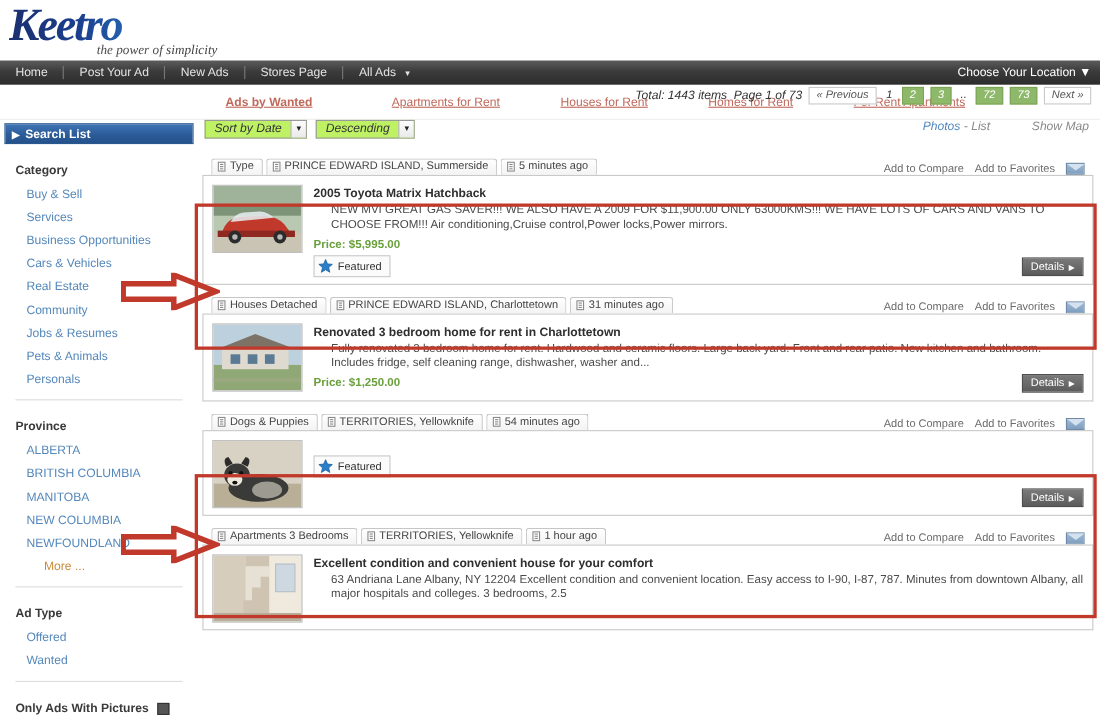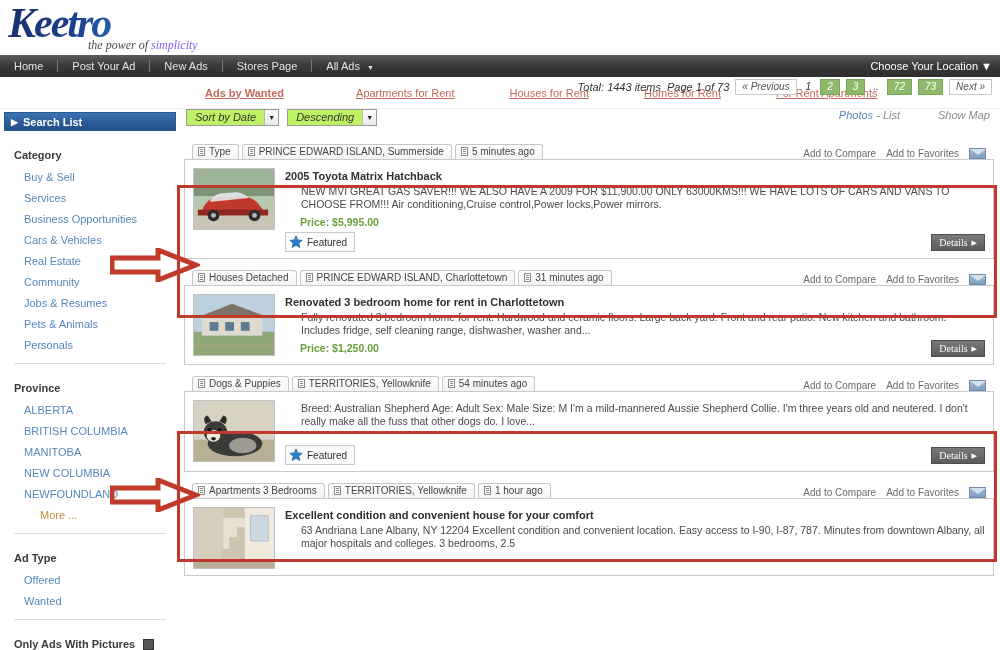--- a/index.html
+++ b/index.html
@@ -24,21 +24,21 @@
     -webkit-background-clip:text; background-clip:text;
     color:transparent;
     filter:blur(0.3px);
   }
   .logo-tag {
     position:absolute; left:80px; top:36px;
     font-family:"Liberation Serif", serif;
     font-style:italic; font-size:12px; color:#4a4a4a;
     white-space:nowrap;
   }
-  .logo-tag .hl { color:#8b5cf6; }
+  .logo-tag .hl { color:#404040; }
 
   
   #navbar {
     height:22px; background:linear-gradient(180deg,#5c5c5c 0%,#3b3b3b 45%,#2c2c2c 100%);
     display:flex; align-items:center; color:#e9e9e9; position:relative;
   }
   .nav-item { padding:0 14px; font-size:11px; color:#e4e4e4; cursor:pointer; white-space:nowrap; }
   .nav-sep { width:1px; height:12px; background:#787878; }
   #nav-location { position:absolute; right:8px; font-size:11px; color:#ffffff; font-weight:normal; cursor:pointer; }
 
@@ -161,32 +161,32 @@
   .thumb {
     width:82px; height:62px; flex:0 0 82px;
     border:1px solid #c0c0c0; background:#e8e8e8; overflow:hidden; position:relative;
   }
   .thumb svg { display:block; width:100%; height:100%; }
   .info { flex:1; min-width:0; padding-top:2px; }
   .ltitle {
     font-size:11px; font-weight:bold; color:#2f2f2f; margin:0 0 3px 0; cursor:pointer;
   }
   .ldesc { font-size:10.5px; color:#4a4a4a; line-height:13px; margin:0 0 5px 16px; }
-  .lprice { font-size:10.5px; color:#6aa03c; font-weight:bold; margin:3px 0 4px 15px; }
+  .lprice { font-size:10.5px; color:#6aa03c; font-weight:bold; margin:3px 0 4px 0; }
   .featured {
     display:inline-flex; align-items:center; gap:4px;
     border:1px solid #c9c9c9; background:#fbfbfb;
     padding:2px 7px 2px 3px; font-size:10px; color:#333;
   }
   .star { width:14px; height:14px; display:inline-block; }
   .details {
     position:absolute; right:8px; bottom:7px;
     background:linear-gradient(180deg,#7a7a7a,#5b5b5b);
     color:#fff; font-size:10px; padding:2px 7px; border:1px solid #4e4e4e;
-    display:inline-flex; align-items:center; gap:4px; cursor:pointer;font-family:Liberation Serif, serif;
+    display:inline-flex; align-items:center; gap:4px; cursor:pointer;
   }
 
   
   .hl-box { position:absolute; border:3px solid #c0392b; pointer-events:none; }
   .ann-arrow { position:absolute; pointer-events:none; }
 </style>
 </head>
 <body>
 
 <div id="header">
@@ -426,21 +426,20 @@
             <ellipse cx="20" cy="36" rx="7" ry="6" fill="#efe9dd"></ellipse>
             <circle cx="16" cy="30" r="2" fill="#111"></circle>
             <circle cx="26" cy="30" r="2" fill="#111"></circle>
             <ellipse cx="20" cy="39" rx="2.4" ry="1.8" fill="#111"></ellipse>
             <path d="M12 24 q-4 -8 2 -9 l4 6z" fill="#2c2c2a"></path>
             <path d="M32 24 q4 -8 -2 -9 l-4 6z" fill="#2c2c2a"></path>
             <ellipse cx="50" cy="46" rx="14" ry="8" fill="#efe9dd" opacity="0.55"></ellipse>
           </svg>
         </div>
         <div class="info">
-          <div class="ldesc">Breed: Australian Shepherd Age: Adult Sex: Male Size: M I'm a mild-mannered Aussie Shepherd Collie. I'm three years old and neutered. I don't really make all the fuss that other dogs do. I love...</div>
           <div style="height:12px"></div>
           <span class="featured">
             <svg class="star" viewBox="0 0 16 16">
               <path d="M8 1l2 4.6 5 .5-3.8 3.3 1.2 4.9L8 11.7 3.6 14.3l1.2-4.9L1 6.1l5-.5z" fill="#2a7fc9" stroke="#1b5f9c" stroke-width="0.8"></path>
             </svg>
             <span>Featured</span>
           </span>
         </div>
         <span class="details">
           <span>Details</span>

